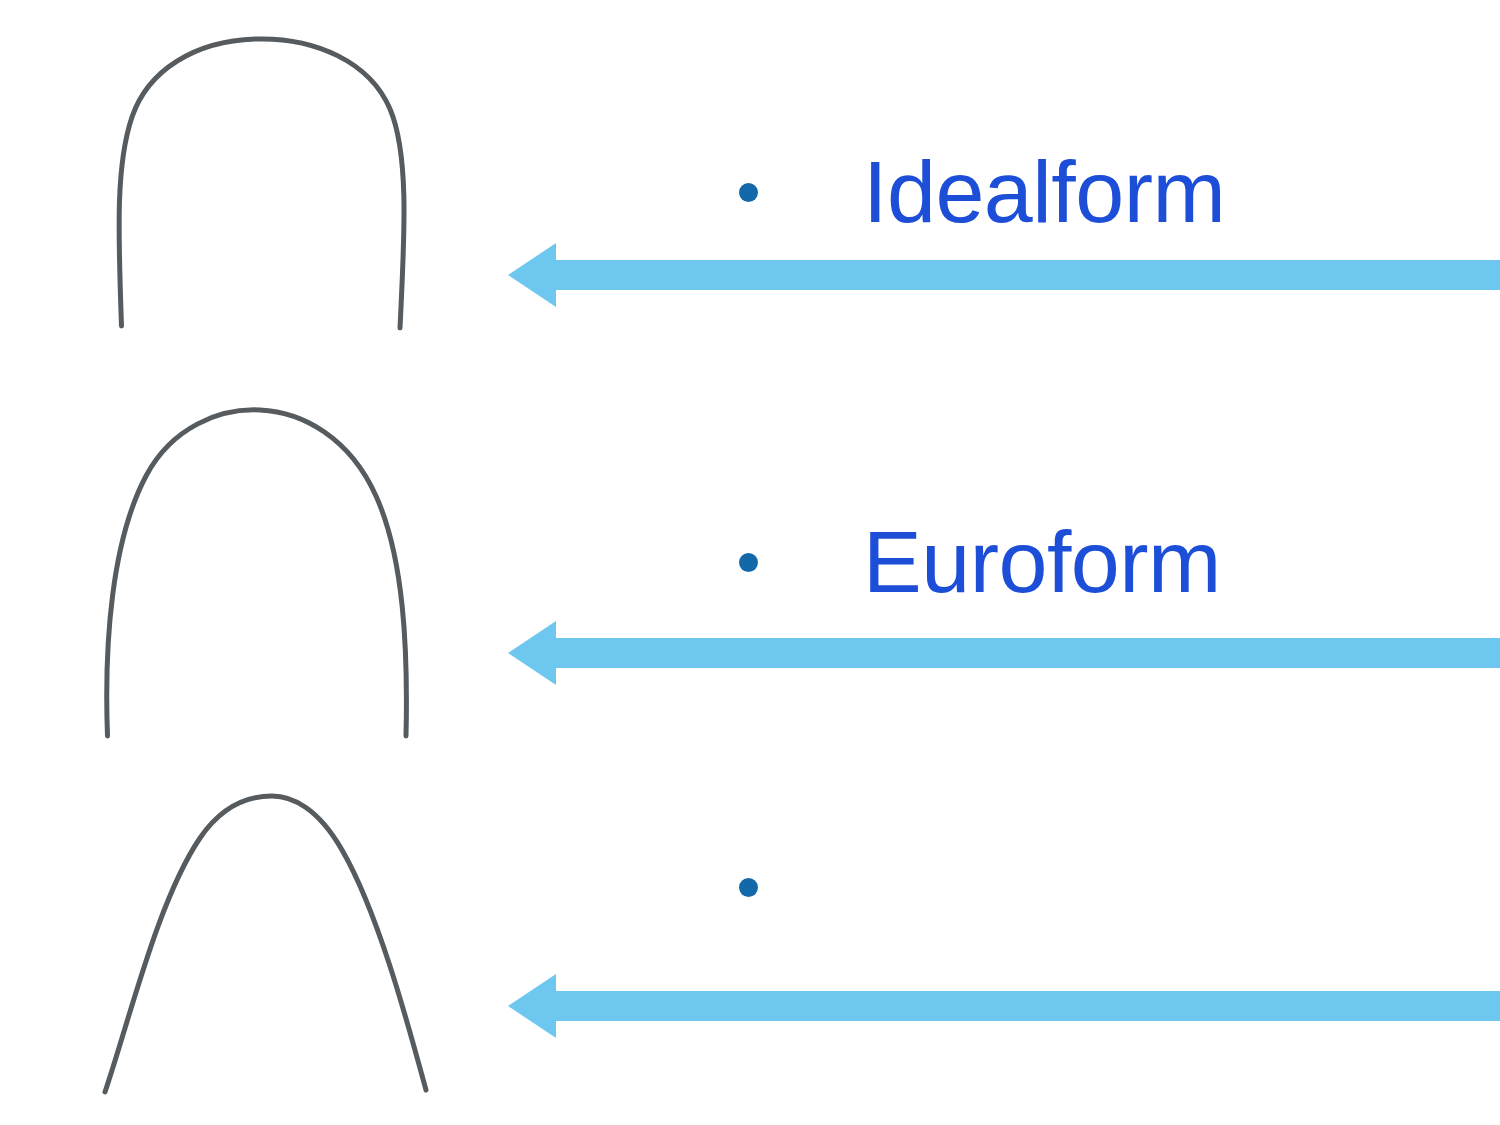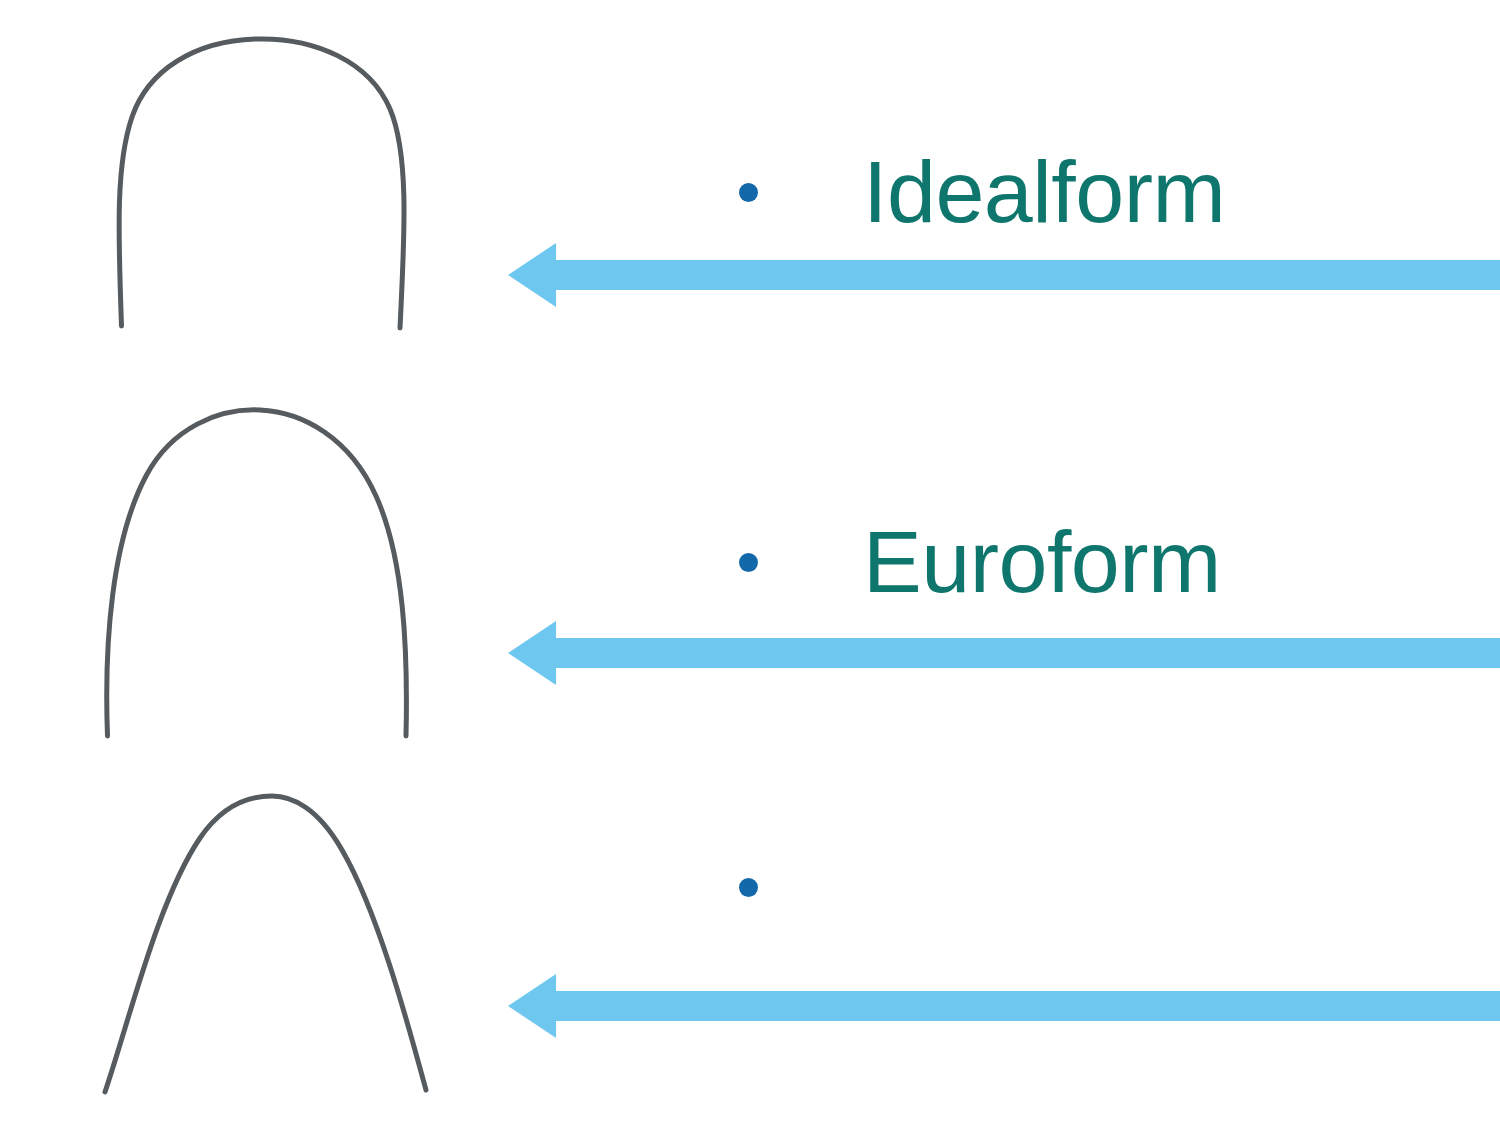--- a/index.html
+++ b/index.html
@@ -61,21 +61,21 @@
   }
   .bullet-dot {
     width: 19px;
     height: 19px;
     border-radius: 50%;
     background: #1268a9;
     flex: 0 0 auto;
     display: block;
   }
   .label-text {
-    color: #0f766e;
+    color: #1d4ed8;
     font-size: 88px;
     line-height: 1;
     font-weight: 400;
     letter-spacing: -0.5px;
     font-family: "Liberation Sans", sans-serif;
   }
   .bullet-gap { width: 105px; flex: 0 0 auto; }
 
   #label-1 { top: 148px; left: 739px; }
   #label-2 { top: 518px; left: 739px; }

